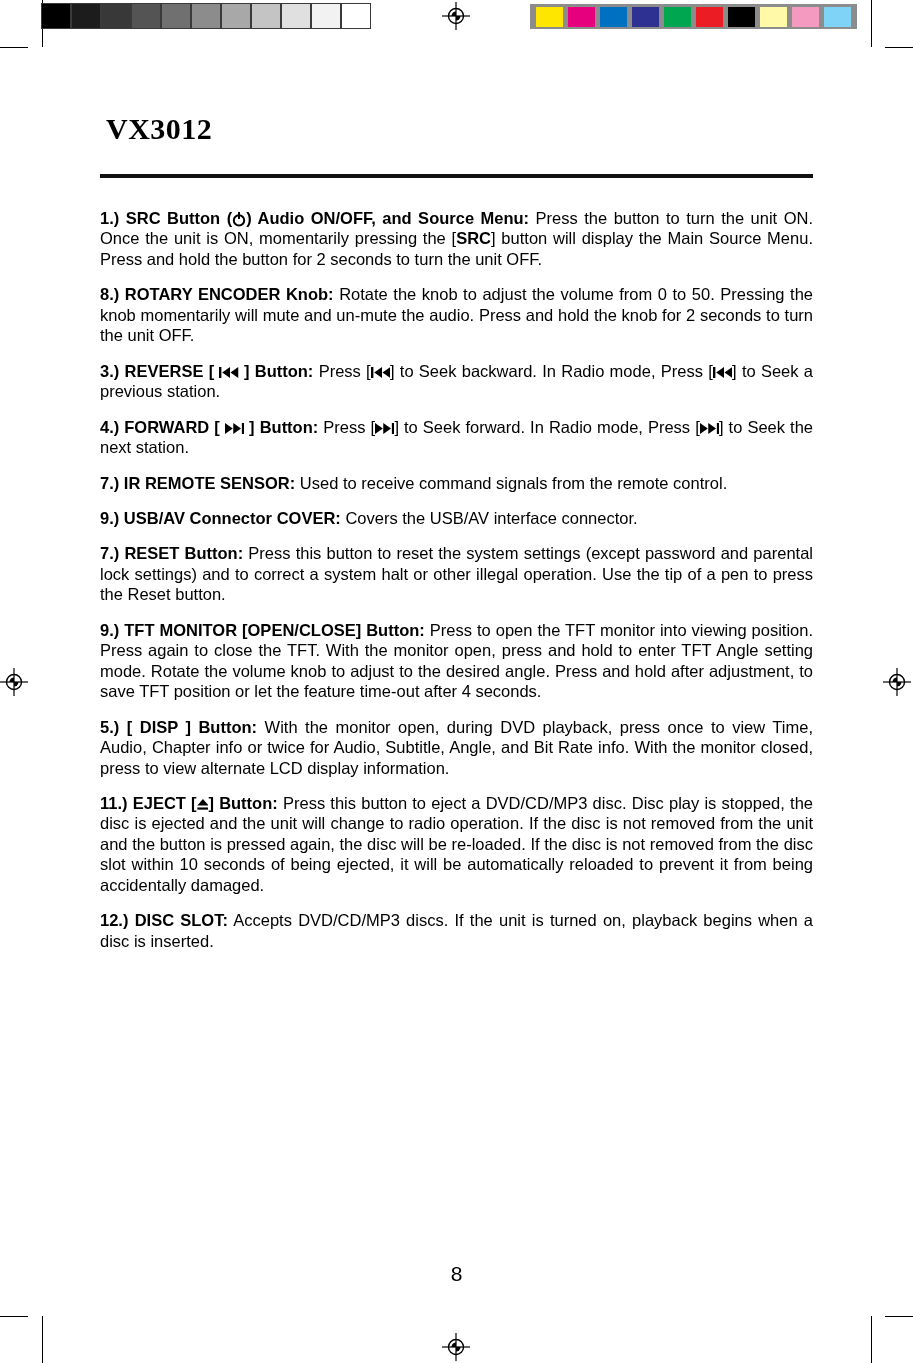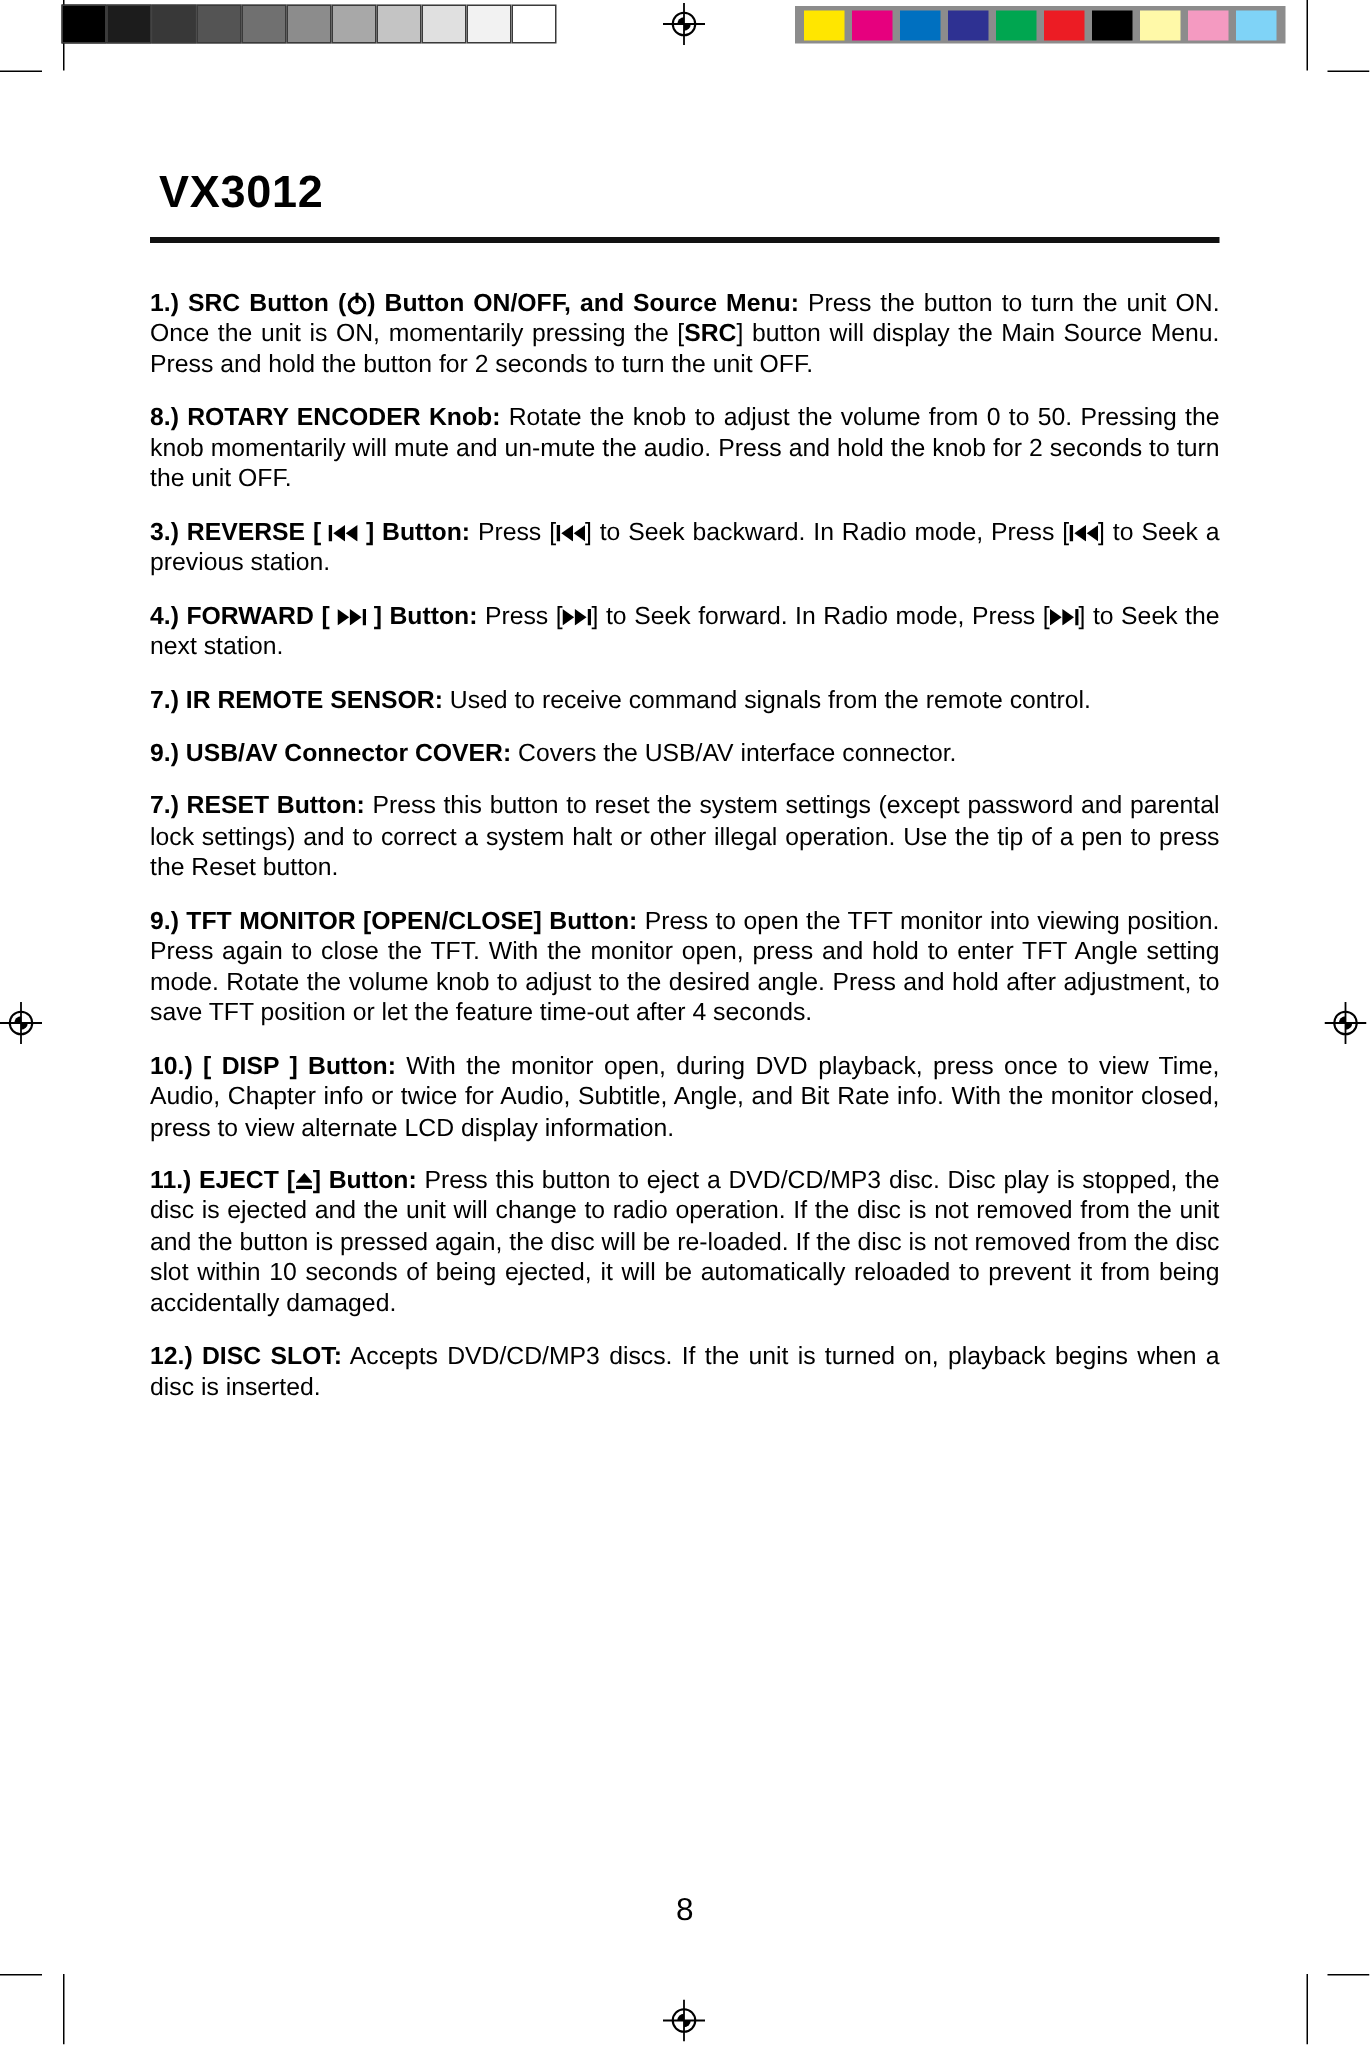--- a/index.html
+++ b/index.html
@@ -17,21 +17,21 @@
   .crop-mark{position:absolute;background:#000;}
   .gs-bar{position:absolute;left:41px;top:3px;display:flex;}
   .gs-square{width:30px;height:26px;box-sizing:border-box;border:1px solid #3a3a3a;}
   .color-bar{position:absolute;left:530px;top:4px;width:327px;height:25px;display:flex;align-items:center;padding-left:6px;box-sizing:border-box;gap:5px;}
   .color-square{width:27px;height:20px;flex:0 0 auto;}
   .reg-mark{position:absolute;width:28px;height:28px;}
 
   
   .content{position:absolute;left:100px;top:112px;width:713px;}
   h1.title{
-    font-size:30px;font-weight:700;margin:0 0 12px 6px;letter-spacing:0.5px;
+    font-size:30px;font-weight:700;margin:0 0 28px 6px;letter-spacing:0.5px;font-family:Liberation Serif, serif;
   }
   .rule{height:4px;background:#111;margin-bottom:30px;}
   .para{
     font-size:16.5px;line-height:1.24;text-align:justify;
     margin:0 0 15px 0;
   }
   .para .b{font-weight:700;margin-top:16px;}
   .inline-icon{display:inline-block;vertical-align:-1px;line-height:0;}
   .inline-icon svg{height:11px;width:auto;fill:#000;display:inline-block;}
   .inline-icon.tall svg{height:15px;vertical-align:-2px;}
@@ -109,21 +109,21 @@
         <path d="M14 14 L14 18.5 A4.5 4.5 0 0 0 18.5 14 Z" fill="#000"></path>
       </svg></div>
 
   <div class="content">
     <h1 class="title">VX3012</h1>
     <div class="rule"></div>
     <div>
         <p class="para"><span class="b">1.) SRC Button (</span><span class="inline-icon tall"><svg viewBox="0 0 14 15">
               <circle cx="7" cy="8.4" r="5.2" fill="none" stroke="#000" stroke-width="2"></circle>
               <rect x="6" y="0" width="2" height="7" fill="#000"></rect>
-            </svg></span><span class="b">) Button ON/OFF, and Source Menu:</span><span class="">  Press the button to turn the unit ON.  Once the unit is ON, momentarily pressing the [</span><span class="b">SRC</span><span class="">] button will display the Main Source Menu. Press and hold the button for 2 seconds to turn the unit OFF.</span></p>
+            </svg></span><span class="b">) Audio ON/OFF, and Source Menu:</span><span class="">  Press the button to turn the unit ON.  Once the unit is ON, momentarily pressing the [</span><span class="b">SRC</span><span class="">] button will display the Main Source Menu. Press and hold the button for 2 seconds to turn the unit OFF.</span></p>
         <p class="para"><span class="b">8.) ROTARY ENCODER Knob:</span><span class="">  Rotate the knob to adjust the volume from 0 to 50. Pressing the knob momentarily will mute and un-mute the audio. Press and hold the knob for 2 seconds to turn the unit OFF.</span></p>
         <p class="para"><span class="b">3.) REVERSE [ </span><span class="inline-icon"><svg viewBox="0 0 21 12">
               <rect x="0" y="0" width="2.6" height="12"></rect>
               <path d="M12 0 L3.5 6 L12 12 Z"></path>
               <path d="M21 0 L12.5 6 L21 12 Z"></path>
             </svg></span><span class="b"> ] Button:</span><span class=""> Press [</span><span class="inline-icon"><svg viewBox="0 0 21 12">
               <rect x="0" y="0" width="2.6" height="12"></rect>
               <path d="M12 0 L3.5 6 L12 12 Z"></path>
               <path d="M21 0 L12.5 6 L21 12 Z"></path>
             </svg></span><span class="">] to Seek backward.  In Radio mode, Press [</span><span class="inline-icon"><svg viewBox="0 0 21 12">
@@ -141,21 +141,21 @@
               <rect x="18.4" y="0" width="2.6" height="12"></rect>
             </svg></span><span class="">] to Seek forward. In Radio mode, Press [</span><span class="inline-icon"><svg viewBox="0 0 21 12">
               <path d="M0 0 L8.5 6 L0 12 Z"></path>
               <path d="M9 0 L17.5 6 L9 12 Z"></path>
               <rect x="18.4" y="0" width="2.6" height="12"></rect>
             </svg></span><span class="">] to Seek the next station.</span></p>
         <p class="para"><span class="b">7.) IR REMOTE SENSOR:</span><span class=""> Used to receive command signals from the remote control.</span></p>
         <p class="para"><span class="b">9.) USB/AV Connector COVER:</span><span class="">  Covers the USB/AV interface connector.</span></p>
         <p class="para"><span class="b">7.) RESET Button:</span><span class=""> Press this button to reset the system settings (except password and parental lock settings) and to correct a system halt or other illegal operation.  Use the tip of a pen to press the Reset button.</span></p>
         <p class="para"><span class="b">9.) TFT MONITOR [OPEN/CLOSE] Button:</span><span class="">  Press to open the TFT monitor into viewing position. Press again to close the TFT. With the monitor open, press and hold to enter TFT Angle setting mode. Rotate the volume knob to adjust to the desired angle. Press and hold after adjustment, to save TFT position or let the feature time-out after 4 seconds.</span></p>
-        <p class="para"><span class="b">10.)  [ DISP ] Button:</span><span class="">  With the monitor open, during DVD playback, press once to view Time, Audio, Chapter info or twice for Audio, Subtitle, Angle, and Bit Rate info. With the monitor closed, press to view alternate LCD display information.</span></p>
+        <p class="para"><span class="b">5.)  [ DISP ] Button:</span><span class="">  With the monitor open, during DVD playback, press once to view Time, Audio, Chapter info or twice for Audio, Subtitle, Angle, and Bit Rate info. With the monitor closed, press to view alternate LCD display information.</span></p>
         <p class="para"><span class="b">11.) EJECT [</span><span class="inline-icon"><svg viewBox="0 0 14 13">
               <path d="M7 0 L13.6 7.6 H0.4 Z"></path>
               <rect x="0.4" y="10" width="13.2" height="2.6"></rect>
             </svg></span><span class="b">] Button:</span><span class="">  Press this button to eject a DVD/CD/MP3 disc.  Disc play is stopped, the disc is ejected and the unit will change to radio operation.  If the disc is not removed from the unit and the button is pressed again, the disc will be re-loaded.  If the disc is not removed from the disc slot within 10 seconds of being ejected, it will be automatically reloaded to prevent it from being accidentally damaged.</span></p>
         <p class="para"><span class="b">12.)  DISC SLOT:</span><span class="">  Accepts DVD/CD/MP3 discs.  If the unit is turned on, playback begins when a disc is inserted.</span></p>
       </div>
   </div>
 
   <div class="page-number">8</div>
 

